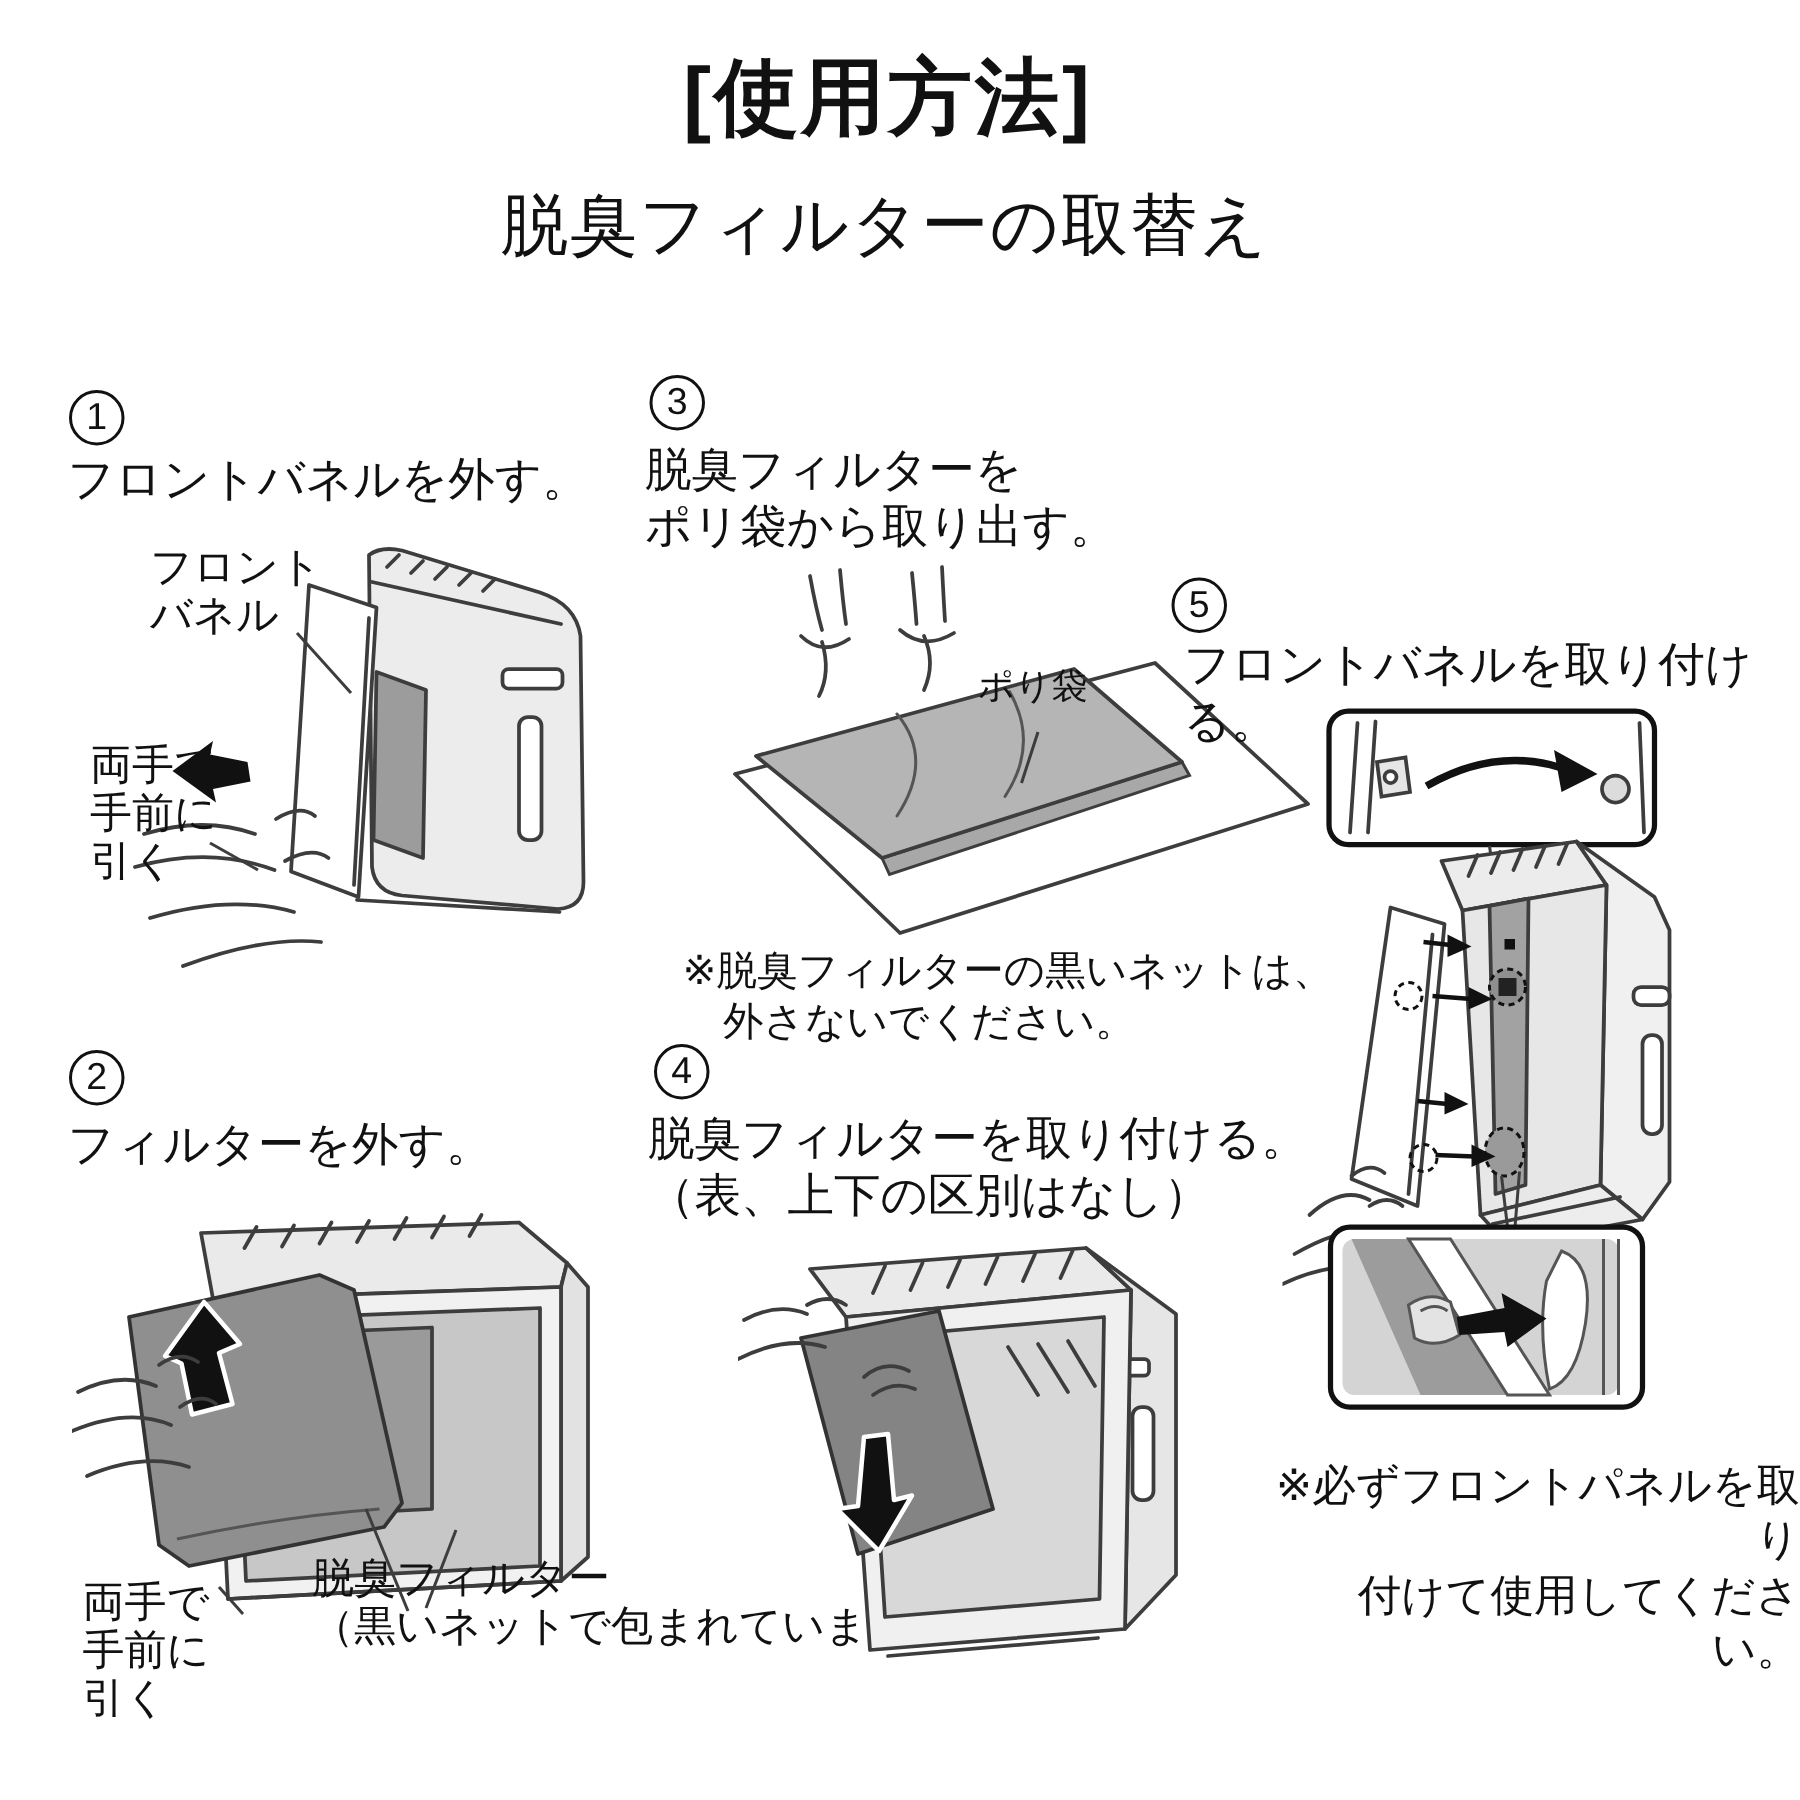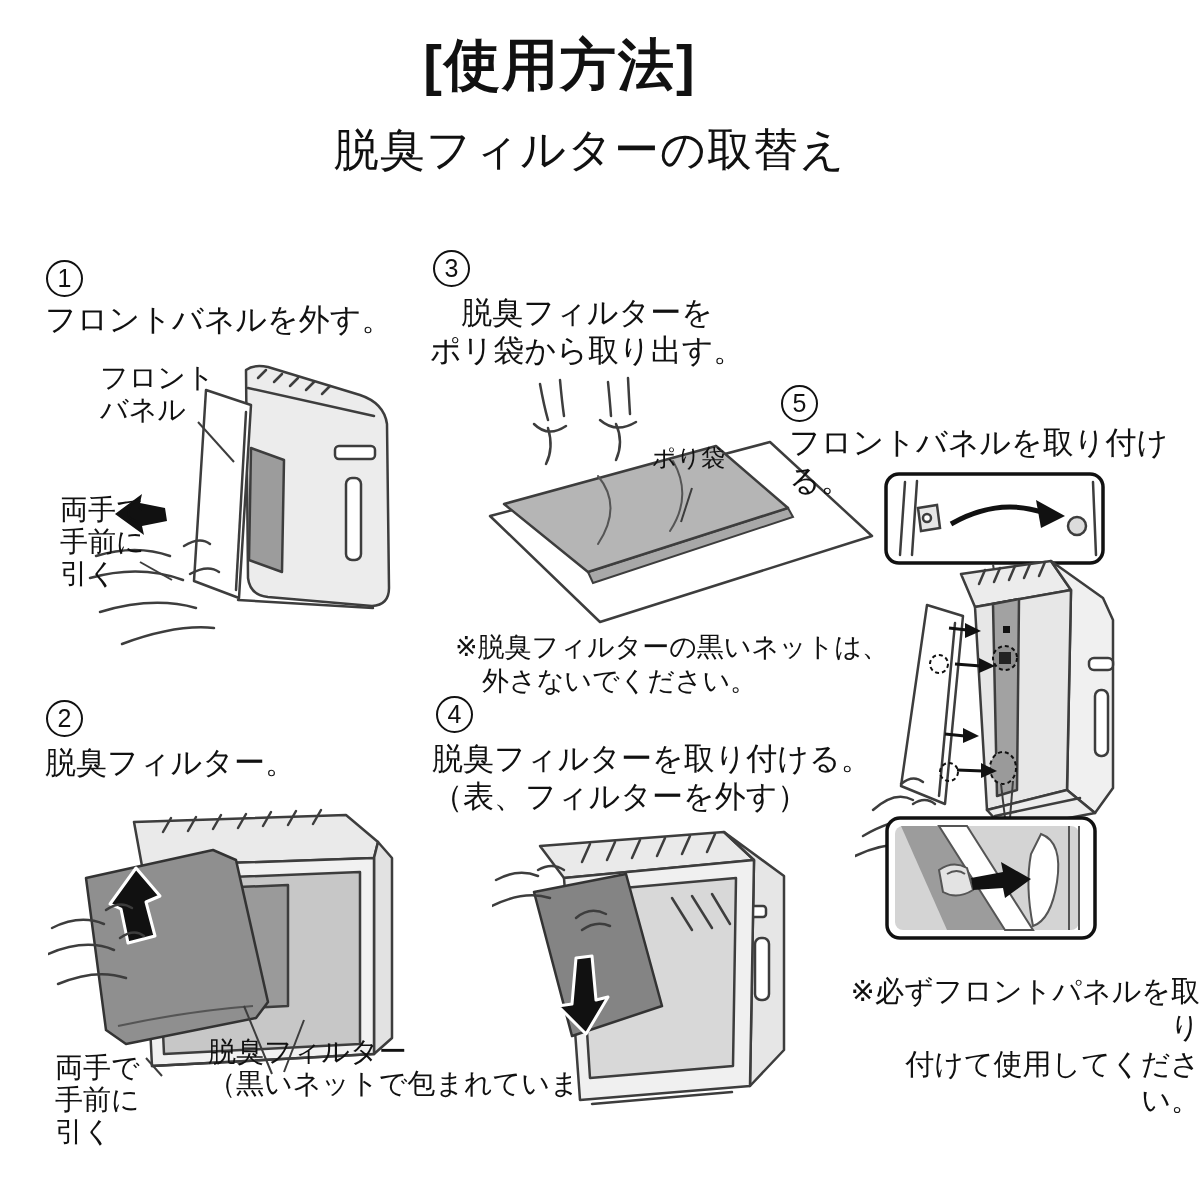--- a/index.html
+++ b/index.html
@@ -18,21 +18,21 @@
     font-size:25px;font-weight:500;box-sizing:border-box;background:#fff;
   }
   .instr{font-size:31px;line-height:1.22;white-space:pre-line;}
   .label{font-size:28px;line-height:1.14;white-space:pre-line;}
   .note{font-size:27px;line-height:1.25;white-space:pre-line;}
   svg{display:block;}
 </style>
 </head>
 <body>
 
-<div class="abs title center" style="left:0;top:28px;width:1120px;">[使用方法]</div>
+<div class="abs title center" style="left:0;top:28px;width:1120px;padding-left:32px;">[使用方法]</div>
 <div class="abs subtitle center" style="left:0;top:120px;width:1140px;padding-left:20px;">脱臭フィルターの取替え</div>
 
 <div class="abs cnum" style="left:46px;top:260px;">1</div>
 <div class="abs instr" style="left:45px;top:301px;">フロントバネルを外す。</div>
 
 <svg class="abs" style="left:88px;top:350px;" width="315" height="308" viewBox="0 0 315 308">
   <g stroke="#3d3d3d" stroke-width="2.5" fill="none" stroke-linecap="round" stroke-linejoin="round">
     <path d="M158,20 Q166,14 180,17 L272,45 Q296,53 299,74 L301,238 Q301,255 284,256 L180,247 Q162,245 160,228 Z" fill="#ececec"></path>
     <path d="M170,28 L178,20"></path>
       <path d="M186,32 L194,24"></path>
@@ -62,21 +62,21 @@
   </g>
 </svg>
 
 <div class="abs label" style="left:100px;top:362px;">フロント
 バネル</div>
 <div class="abs label" style="left:60px;top:494px;">両手で
 手前に
 引く</div>
 
 <div class="abs cnum" style="left:46px;top:700px;">2</div>
-<div class="abs instr" style="left:45px;top:744px;">脱臭フィルター。</div>
+<div class="abs instr" style="left:45px;top:744px;">フィルターを外す。</div>
 
 <svg class="abs" style="left:48px;top:806px;" width="348" height="272" viewBox="0 0 348 272">
   <g stroke="#3d3d3d" stroke-width="2.5" fill="none" stroke-linecap="round" stroke-linejoin="round">
     <path d="M86,16 L298,9 L330,36 L326,52 L94,60 Z" fill="#eaeaea"></path>
     <path d="M115,26 L123,12"></path>
       <path d="M140,25 L148,11"></path>
       <path d="M165,23 L173,9"></path>
     <path d="M190,22 L198,8"></path>
       <path d="M215,20 L223,6"></path>
       <path d="M240,19 L248,5"></path>
@@ -104,21 +104,21 @@
   </g>
 </svg>
 
 <div class="abs label" style="left:55px;top:1052px;">両手で
 手前に
 引く</div>
 <div class="abs label" style="left:208px;top:1036px;">脱臭フィルター
 （黒いネットで包まれています）</div>
 
 <div class="abs cnum" style="left:433px;top:250px;">3</div>
-<div class="abs instr" style="left:430px;top:294px;text-align:center;">脱臭フィルターを
+<div class="abs instr" style="left:430px;top:294px;">脱臭フィルターを
 ポリ袋から取り出す。</div>
 
 <svg class="abs" style="left:448px;top:376px;" width="432" height="252" viewBox="0 0 432 252">
   <path d="M42,140 L322,66 L424,160 L152,246 Z" fill="#ffffff" stroke="#3d3d3d" stroke-width="2.5" stroke-linejoin="round"></path>
   <path d="M140,196 L145,207 L345,141 L340,132 Z" fill="#a8a8a8" stroke="#3d3d3d" stroke-width="2"></path>
   <path d="M56,128 L268,70 L340,132 L140,196 Z" fill="#b5b5b5" stroke="#3d3d3d" stroke-width="2.5" stroke-linejoin="round"></path>
   <g stroke="#555555" stroke-width="2" fill="none" stroke-linecap="round">
     <path d="M150,100 Q175,130 150,168"></path>
     <path d="M225,85 Q245,120 222,155"></path>
   </g>
@@ -134,21 +134,21 @@
   </g>
   <path d="M244,112 L233,146" stroke="#3d3d3d" stroke-width="2"></path>
 </svg>
 
 <div class="abs label" style="left:652px;top:444px;font-size:24px;">ポり袋</div>
 <div class="abs note" style="left:455px;top:631px;">※脱臭フィルターの黒いネットは、
 　外さないでください。</div>
 
 <div class="abs cnum" style="left:436px;top:696px;">4</div>
 <div class="abs instr" style="left:432px;top:740px;">脱臭フィルターを取り付ける。
-（表、フィルターを外す）</div>
+（表、上下の区別はなし）</div>
 
 <svg class="abs" style="left:492px;top:818px;" width="312" height="292" viewBox="0 0 312 292">
   <g stroke="#3d3d3d" stroke-width="2.5" fill="none" stroke-linecap="round" stroke-linejoin="round">
     <path d="M48,28 L232,14 L262,42 L72,60 Z" fill="#eaeaea"></path>
     <path d="M90,44 L98,26"></path>
       <path d="M115,42 L123,24"></path>
       <path d="M140,40 L148,22"></path>
     <path d="M165,38 L173,20"></path>
       <path d="M190,36 L198,18"></path>
       <path d="M215,34 L223,16"></path>

